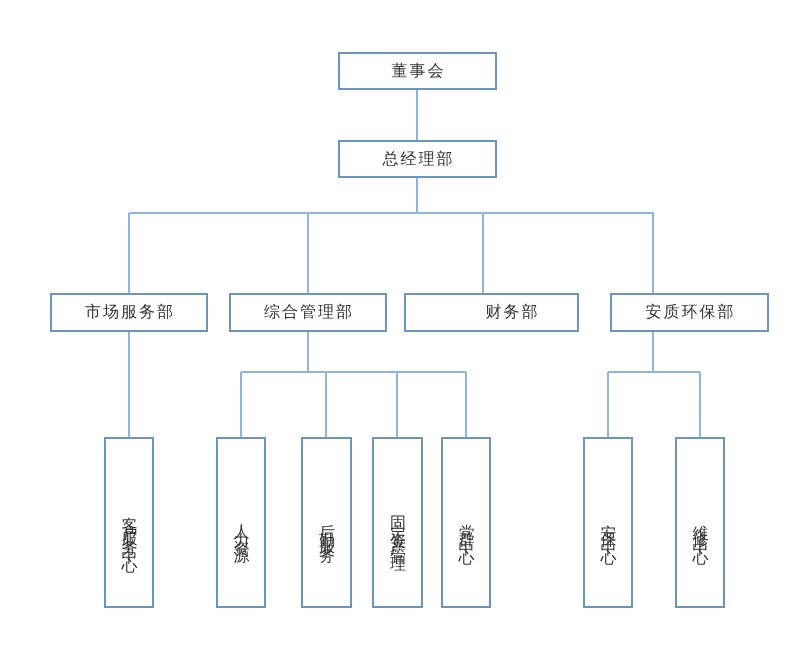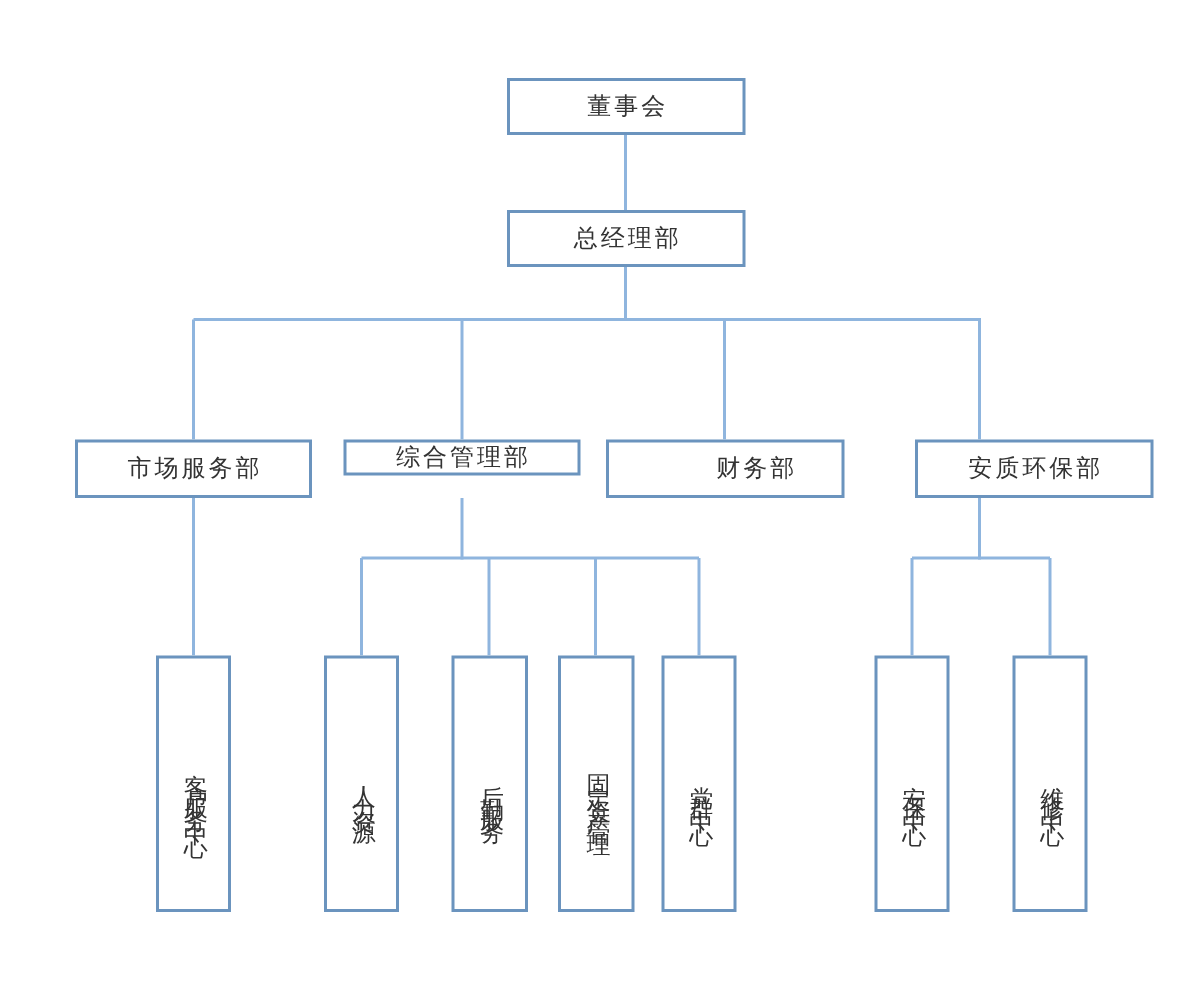--- a/index.html
+++ b/index.html
@@ -48,22 +48,22 @@
     writing-mode:vertical-rl;
     text-orientation:upright;
     letter-spacing:8px;
     margin-inline-end:-8px;
     white-space:normal;
   }
   
   #n-board      {left:338px; top:52px;  width:159px; height:38px;}
   #n-gm         {left:338px; top:140px; width:159px; height:38px;}
   #n-market     {left:50px;  top:293px; width:158px; height:39px;}
-  #n-admin      {left:229px; top:293px; width:158px; height:24px;}
-  #n-finance    {left:404px; top:293px; width:159px; height:39px;padding-left:40px;}
+  #n-admin      {left:229px; top:293px; width:158px; height:39px;}
+  #n-finance    {left:404px; top:293px; width:175px; height:39px;padding-left:40px;}
   #n-safety     {left:574px; top:293px; width:159px; height:39px;margin-left:36px;}
   #n-customer   {left:104px; top:437px; width:50px;  height:171px;}
   #n-hr         {left:216px; top:437px; width:50px;  height:171px;}
   #n-logistics  {left:301px; top:437px; width:51px;  height:171px;}
   #n-fixed      {left:372px; top:437px; width:51px;  height:171px;}
   #n-party      {left:441px; top:437px; width:50px;  height:171px;}
   #n-security   {left:583px; top:437px; width:50px;  height:171px;}
   #n-maintenance{left:675px; top:437px; width:50px;  height:171px;}
 </style>
 </head>

